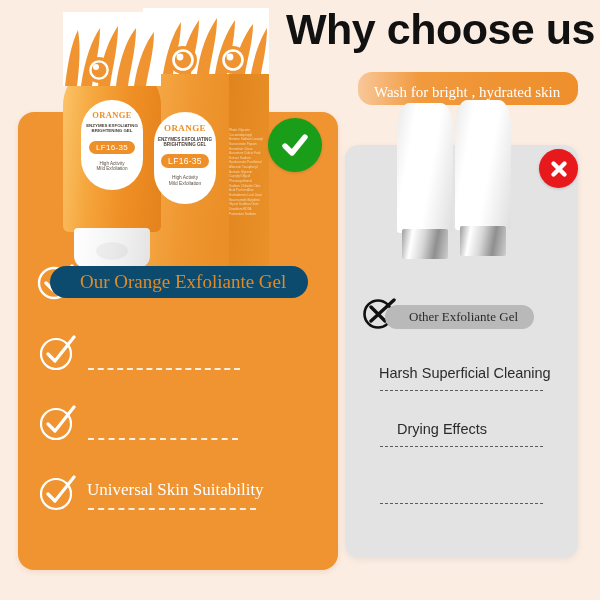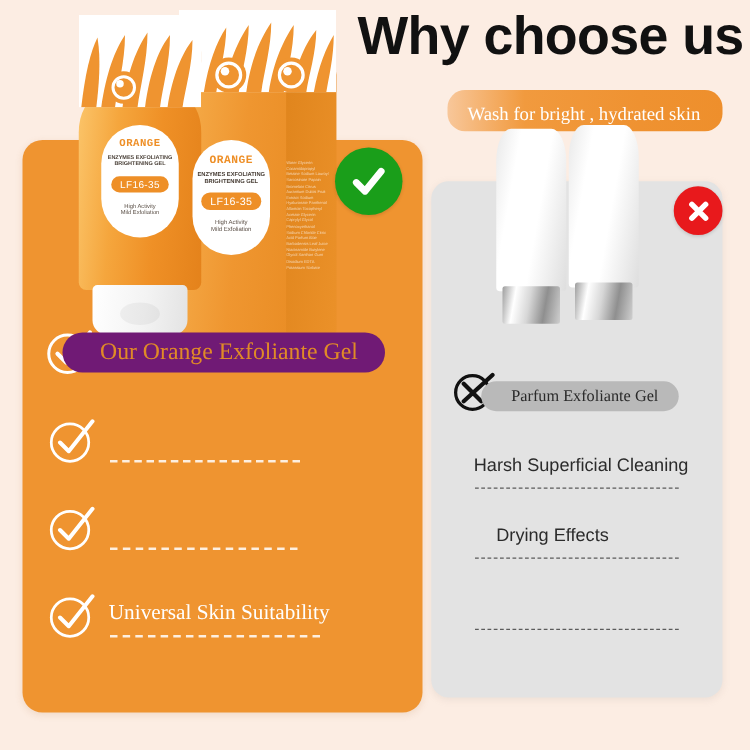--- a/index.html
+++ b/index.html
@@ -76,21 +76,21 @@
     content:"";position:absolute;left:22px;top:14px;width:32px;height:18px;
     border-radius:50%;background:rgba(0,0,0,.045);
   }
 
   .label{
     position:absolute;background:#ffffff;border-radius:34px;text-align:center;
   }
   .label-a{left:81px;top:100px;width:62px;height:90px;}
   .label-b{left:154px;top:112px;width:62px;height:92px;}
   .lb-title{
-    font-family:Liberation Mono, monospace;font-weight:bold;
+    font-family:Liberation Serif, serif;font-weight:bold;
     color:#ee8f27;letter-spacing:.4px;
   }
   .lb-sub{
     font-family:"Liberation Sans", sans-serif;font-weight:bold;
     color:#4a4038;line-height:1.12;
   }
   .lb-code{
     display:inline-block;background:#ee8f27;color:#ffffff;border-radius:8px;
     font-family:"Liberation Sans", sans-serif;letter-spacing:.3px;
   }
@@ -134,21 +134,21 @@
     border-radius:12px 12px 3px 3px/26px 26px 3px 3px;
   }
   .wtube-cap{
     position:absolute;left:5px;top:126px;width:46px;height:30px;border-radius:2px;
     background:linear-gradient(100deg,#9d9d9d 0%,#ffffff 22%,#d7d7d7 46%,#8f8f8f 72%,#cfcfcf 100%);
   }
 
   
   .head-pill-left{
     position:absolute;left:50px;top:266px;height:32px;
-    padding:0 22px 0 30px;border-radius:16px;background:#701a75;
+    padding:0 22px 0 30px;border-radius:16px;background:#0c4a6e;
     display:flex;align-items:center;
     font-family:"Liberation Serif", serif;font-size:19px;color:#e08a27;white-space:nowrap;
   }
   .head-pill-right{
     position:absolute;left:385px;top:305px;height:24px;
     padding:0 16px 0 24px;border-radius:12px;background:#b9b9b9;
     display:flex;align-items:center;
     font-family:"Liberation Serif", serif;font-size:13px;color:#2a2a2a;white-space:nowrap;
   }
 
@@ -307,21 +307,21 @@
   <div class="feat" style="left:87px;top:480px;">Universal Skin Suitability</div>
   <div class="feat-dash" style="left:88px;top:508px;width:168px;"></div>
 
   <div class="icon-x-ring">
     <svg width="34" height="34" viewBox="0 0 34 34">
       <circle cx="16" cy="18" r="13.5" fill="none" stroke="#111111" stroke-width="2.6"></circle>
       <path d="M9 11 L23 25 M32 4 L9 25" fill="none" stroke="#111111" stroke-width="3.4" stroke-linecap="round"></path>
     </svg>
   </div>
   <div class="head-pill-right">
-    <span>Parfum Exfoliante Gel</span>
+    <span>Other Exfoliante Gel</span>
   </div>
 
   <div class="neg" style="left:379px;top:365px;">Harsh Superficial Cleaning</div>
   <div class="neg-dash" style="left:380px;top:390px;width:163px;"></div>
 
   <div class="neg" style="left:397px;top:421px;">Drying Effects</div>
   <div class="neg-dash" style="left:380px;top:446px;width:163px;"></div>
 
   <div class="neg-dash" style="left:380px;top:503px;width:163px;"></div>
 

